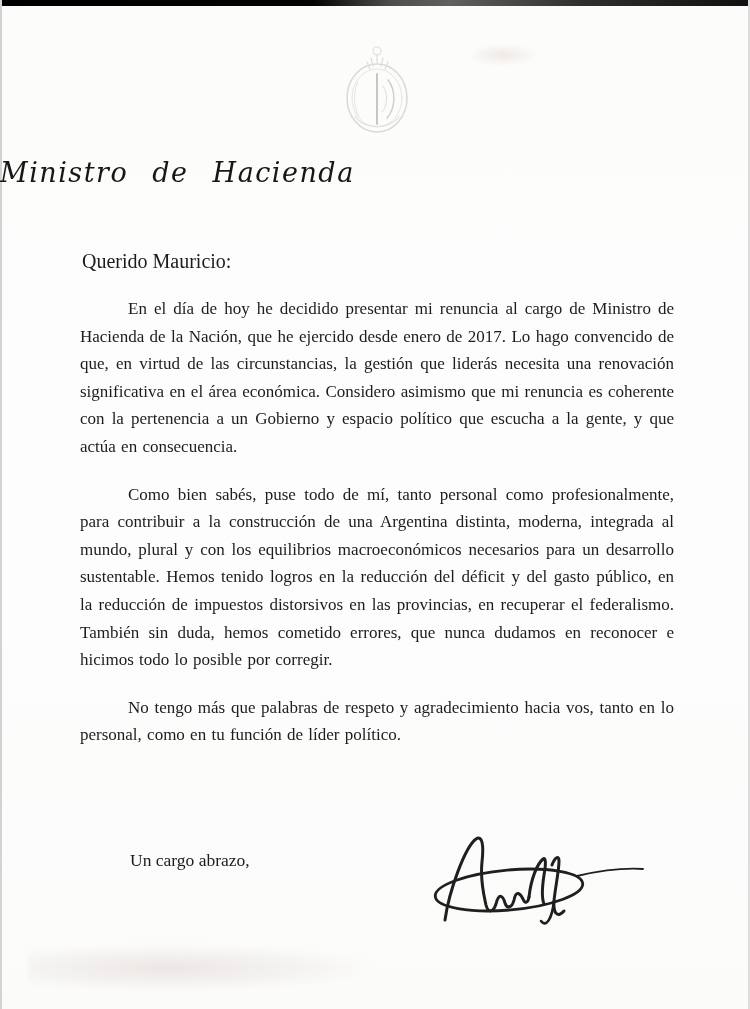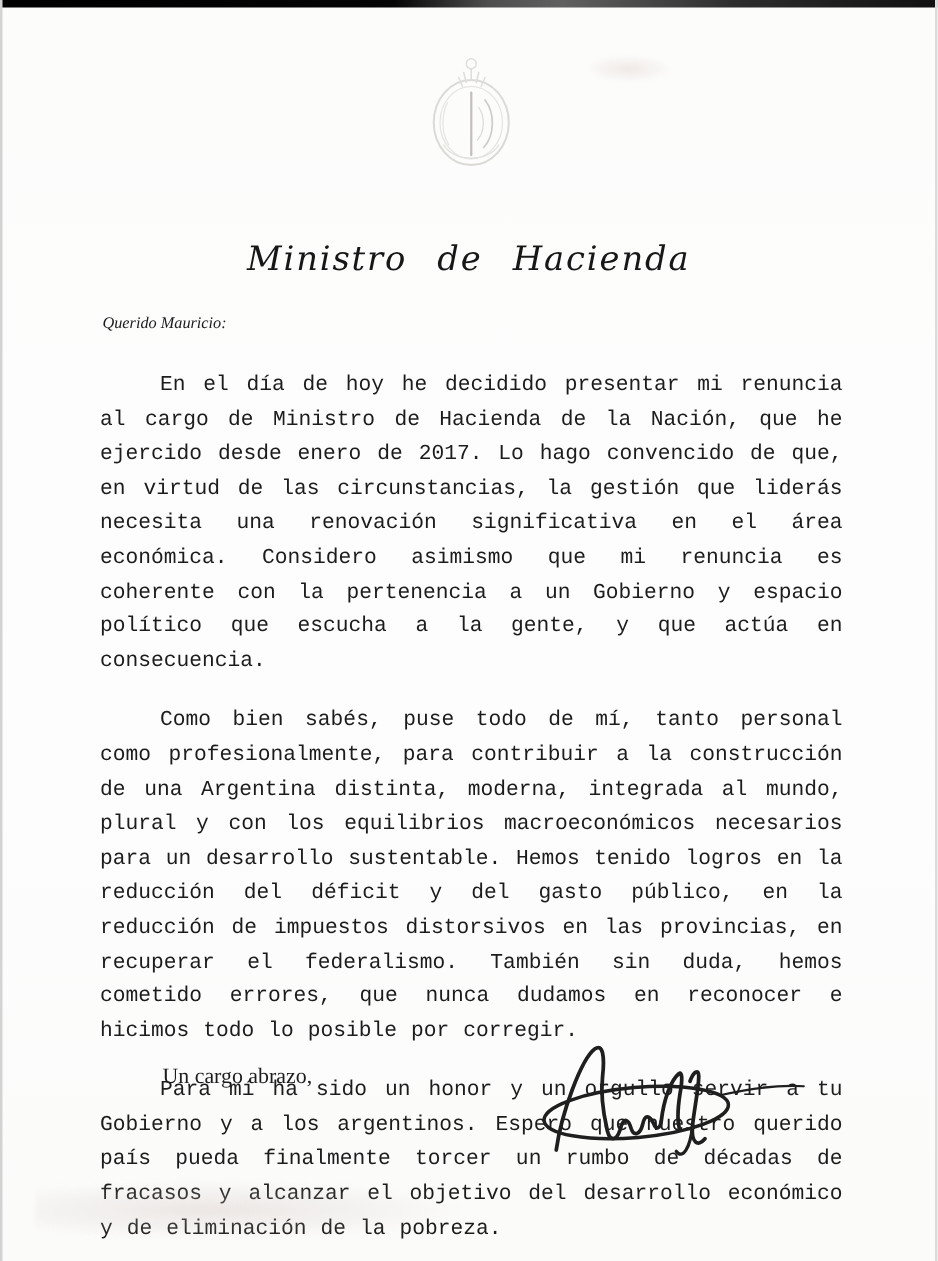--- a/index.html
+++ b/index.html
@@ -20,41 +20,39 @@
   }
   .scan-right-edge{
     position:absolute;top:0;right:0;bottom:0;width:2px;background:#dcdcdc;
   }
   .seal{
     position:absolute;left:325px;top:36px;width:105px;height:108px;
     filter:blur(0.4px);
   }
   .letterhead-title{
     position:absolute;left:0;top:157px;width:750px;
-    text-align:center;
+    text-align:left;
     font-family:"DejaVu Serif", serif;
     font-style:italic;
     font-size:27px;
     letter-spacing:1.5px;
     word-spacing:14px;
     color:#171717;
-    margin-top:35px;
   }
   .salutation{
     position:absolute;left:82px;top:250px;
-    font-size:13px;
-    font-style:italic;
+    font-size:20px;
   }
   .body-text{
     position:absolute;left:80px;top:295px;width:594px;
     font-size:17px;line-height:27.6px;
     text-align:justify;
     word-spacing:1px;
   }
-  .body-text p{margin:0 0 20px 0;text-indent:48px;font-family:Liberation Mono, monospace;}
+  .body-text p{margin:0 0 20px 0;text-indent:48px;}
   .closing{
     position:absolute;left:130px;top:850px;
     font-size:17.5px;
   }
   .signature{
     position:absolute;left:425px;top:823px;width:235px;height:118px;
   }
   .signatory-name{
     position:absolute;left:498px;top:935px;width:212px;
     text-align:center;font-size:17.5px;
@@ -97,21 +95,20 @@
 
   <div class="smudge-top-right"></div>
 
   <div class="letterhead-title">Ministro de Hacienda</div>
 
   <div class="salutation">Querido Mauricio:</div>
 
   <div class="body-text">
     <p>En el día de hoy he decidido presentar mi renuncia al cargo de Ministro de Hacienda de la Nación, que he ejercido desde enero de 2017. Lo hago convencido de que, en virtud de las circunstancias, la gestión que liderás necesita una renovación significativa en el área económica. Considero asimismo que mi renuncia es coherente con la pertenencia a un Gobierno y espacio político que escucha a la gente, y que actúa en consecuencia.</p>
     <p>Como bien sabés, puse todo de mí, tanto personal como profesionalmente, para contribuir a la construcción de una Argentina distinta, moderna, integrada al mundo, plural y con los equilibrios macroeconómicos necesarios para un desarrollo sustentable. Hemos tenido logros en la reducción del déficit y del gasto público, en la reducción de impuestos distorsivos en las provincias, en recuperar el federalismo. También sin duda, hemos cometido errores, que nunca dudamos en reconocer e hicimos todo lo posible por corregir.</p>
-    <p>Para mí ha sido un honor y un orgullo servir a tu Gobierno y a los argentinos. Espero que nuestro querido país pueda finalmente torcer un rumbo de décadas de fracasos y alcanzar el objetivo del desarrollo económico y de eliminación de la pobreza.</p>
     <p>No tengo más que palabras de respeto y agradecimiento hacia vos, tanto en lo personal, como en tu función de líder político.</p>
   </div>
 
   <div class="closing">Un cargo abrazo,</div>
 
   <div class="signature">
     <svg width="235" height="118" viewBox="0 0 235 118" xmlns="http://www.w3.org/2000/svg">
       <g fill="none" stroke="#1f1f1f" stroke-linecap="round" stroke-linejoin="round">
         <path d="M20 97 C24 68 40 24 51 16 C57 12 59 21 57 39 C55 58 59 73 61 82 C63 90 68 90 71 81 C74 69 78 73 80 80 C82 86 87 85 89 77 C91 67 95 70 98 76 C100 81 103 80 104 74" stroke-width="3"></path>
         <path d="M104 74 C106 56 112 41 118 36 C121 34 121 41 119 52 C117 65 117 76 119 81" stroke-width="3"></path>

